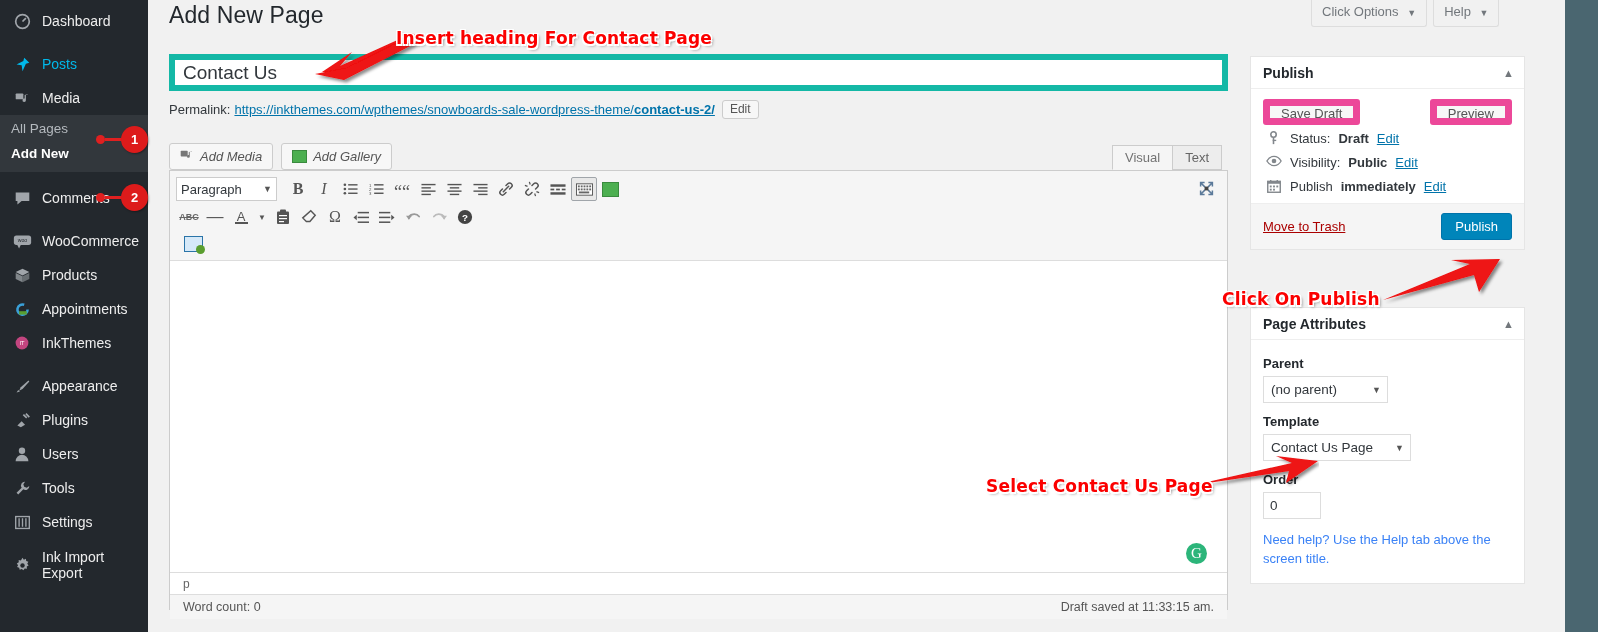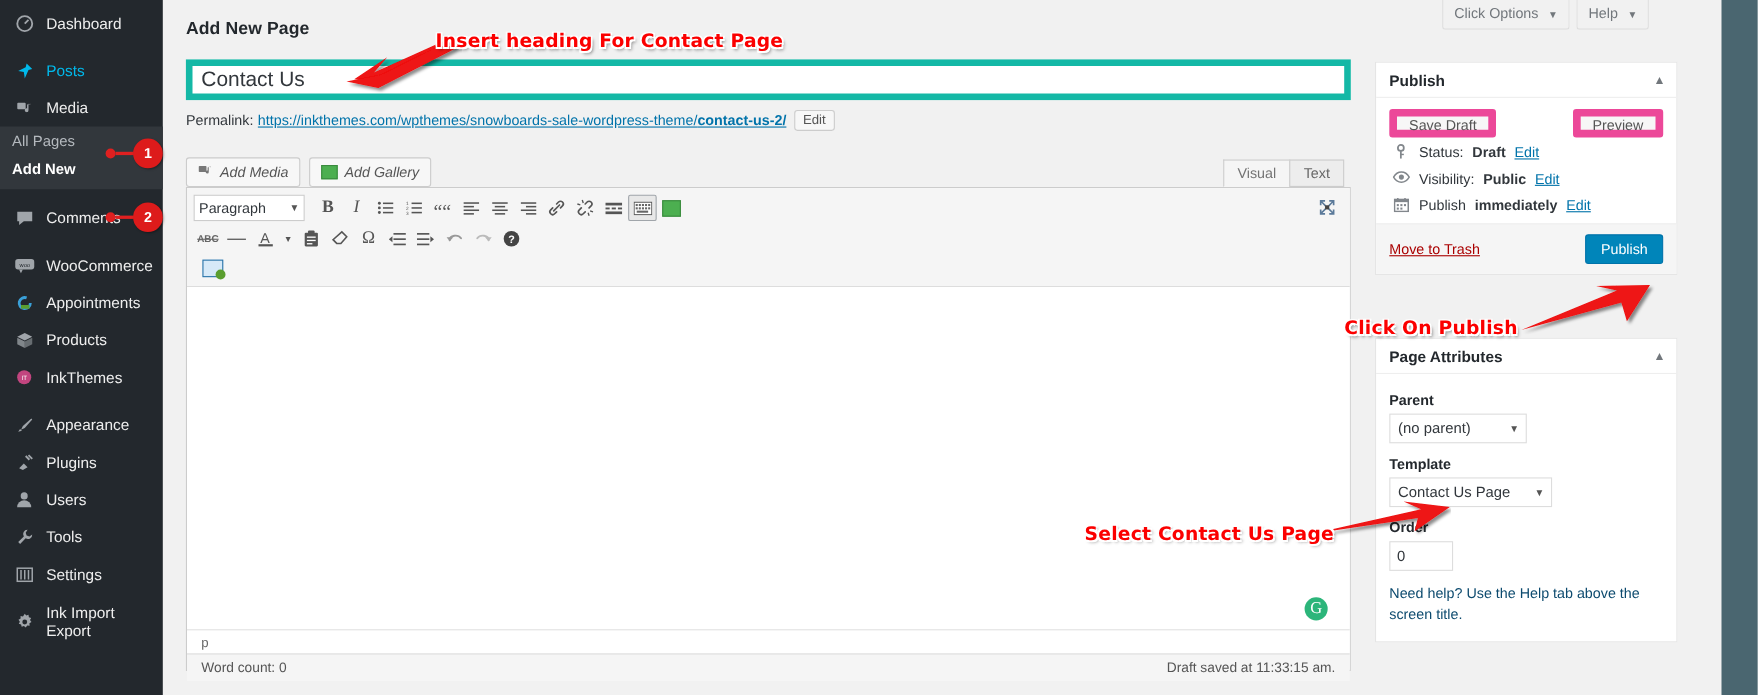--- a/index.html
+++ b/index.html
@@ -82,22 +82,22 @@
     font-size: 13px; color: #72777c;
     padding: 4px 10px 6px 10px;
     line-height: 1.2;
     cursor: pointer;
   }
   .meta-btn .caret { font-size: 9px; margin-left: 5px; color: #72777c;}
 
   
   .wrap { position: absolute; left: 148px; top: 0; width: 1417px; height: 632px; }
   .page-title {
-    position: absolute; left: 21px; top: 18px;
-    font-size: 16px; font-weight: 700; color: #23282d;
+    position: absolute; left: 21px; top: 2px;
+    font-size: 23px; font-weight: 400; color: #23282d;
     letter-spacing: .1px;
   }
 
   
   .title-input {
     position: absolute; left: 21px; top: 54px; width: 1059px; height: 37px;
     border: 6px solid #14b8a6; background: #fff;
     font-size: 19px; color: #32373c;
     padding: 3px 8px;
     font-family: "Liberation Sans", sans-serif;
@@ -258,21 +258,21 @@
     padding: 0 6px 0 7px; cursor: pointer;
   }
   .sel .caret { font-size: 9px; color: #555; margin-left: 10px;}
   .sel.w-parent { width: 125px; }
   .sel.w-template { width: 148px; }
   .txt-order {
     width: 58px; height: 27px; border: 1px solid #ddd; background: #fff;
     font-size: 13.5px; color: #32373c; padding: 0 6px;
     font-family: "Liberation Sans", sans-serif;
   }
-  .help-note { font-size: 13px; color: #0c4a6e; line-height: 1.45; margin-top: 12px; }
+  .help-note { font-size: 13px; color: #3b82f6; line-height: 1.45; margin-top: 12px; }
 
   
   .anno {
     position: absolute;
     color: #fb0000; font-weight: bold;
     font-size: 17px;
     white-space: nowrap;
     text-shadow: 1.5px 1.5px 0 #fff, -1.5px 1.5px 0 #fff, 1.5px -1.5px 0 #fff,
                  -1.5px -1.5px 0 #fff, 2px 2px 3px rgba(0,0,0,.45);
     font-family: "DejaVu Sans", sans-serif;
@@ -352,36 +352,36 @@
             <path d="M5 12 l2 4 l2 -4 z" fill="currentColor"></path>
             <text x="11" y="9" font-size="6" fill="#23282d" text-anchor="middle" font-family="Liberation Sans">woo</text>
           </svg>
       </span>
       <span>WooCommerce</span>
     </div>
 
     <div class="menu-item">
       <span class="mi-icon">
         <svg width="17" height="17" viewBox="0 0 20 20">
-            <path d="M16 10 a6 6 0 1 1 -4 -5.6" fill="none" stroke="#3aa0d8" stroke-width="3"></path>
-            <path d="M6 12 h9 v4 h-9 z" fill="#5a9e2f"></path>
-          </svg>
-      </span>
-      <span>Appointments</span>
-    </div>
-
-    <div class="menu-item">
-      <span class="mi-icon">
-        <svg width="17" height="17" viewBox="0 0 20 20">
             <path d="M10 2 L18 6 L10 10 L2 6 Z" fill="currentColor"></path>
             <path d="M2 7 L10 11 V18 L2 14 Z" fill="currentColor" opacity=".75"></path>
             <path d="M18 7 L10 11 V18 L18 14 Z" fill="currentColor" opacity=".55"></path>
           </svg>
       </span>
       <span>Products</span>
+    </div>
+
+    <div class="menu-item">
+      <span class="mi-icon">
+        <svg width="17" height="17" viewBox="0 0 20 20">
+            <path d="M16 10 a6 6 0 1 1 -4 -5.6" fill="none" stroke="#3aa0d8" stroke-width="3"></path>
+            <path d="M6 12 h9 v4 h-9 z" fill="#5a9e2f"></path>
+          </svg>
+      </span>
+      <span>Appointments</span>
     </div>
 
     <div class="menu-item">
       <span class="mi-icon">
         <svg width="16" height="16" viewBox="0 0 20 20">
             <circle cx="10" cy="10" r="8" fill="#c2457f"></circle>
             <text x="10" y="13" font-size="7" fill="#fff" text-anchor="middle" font-family="Liberation Sans">IT</text>
           </svg>
       </span>
       <span>InkThemes</span>

